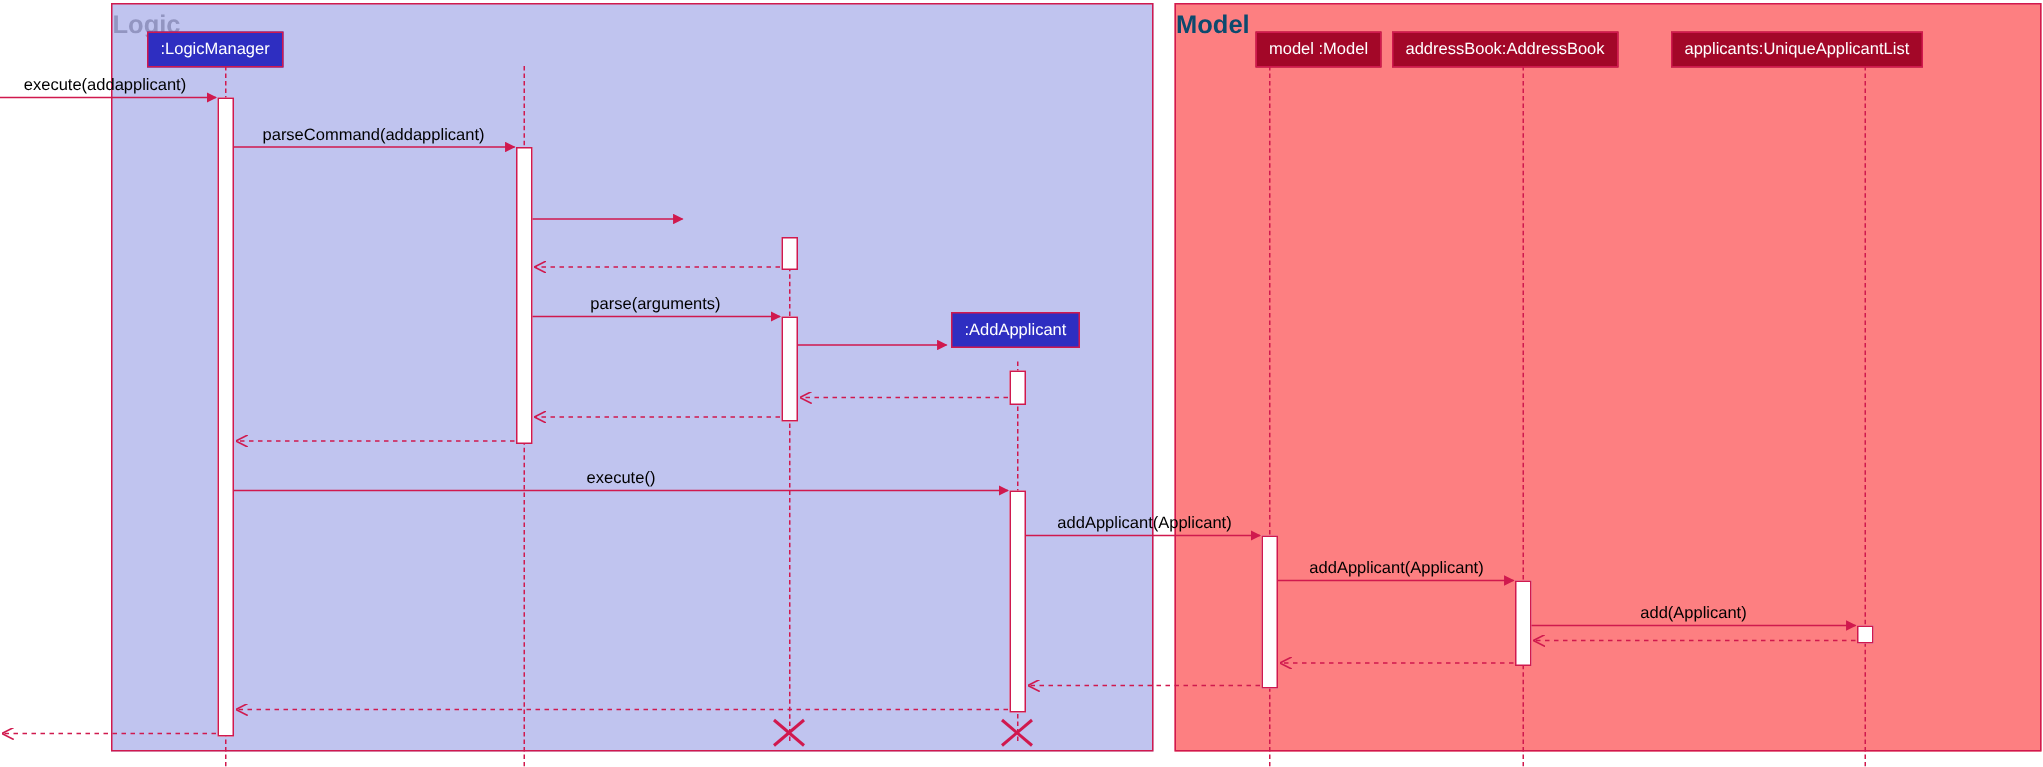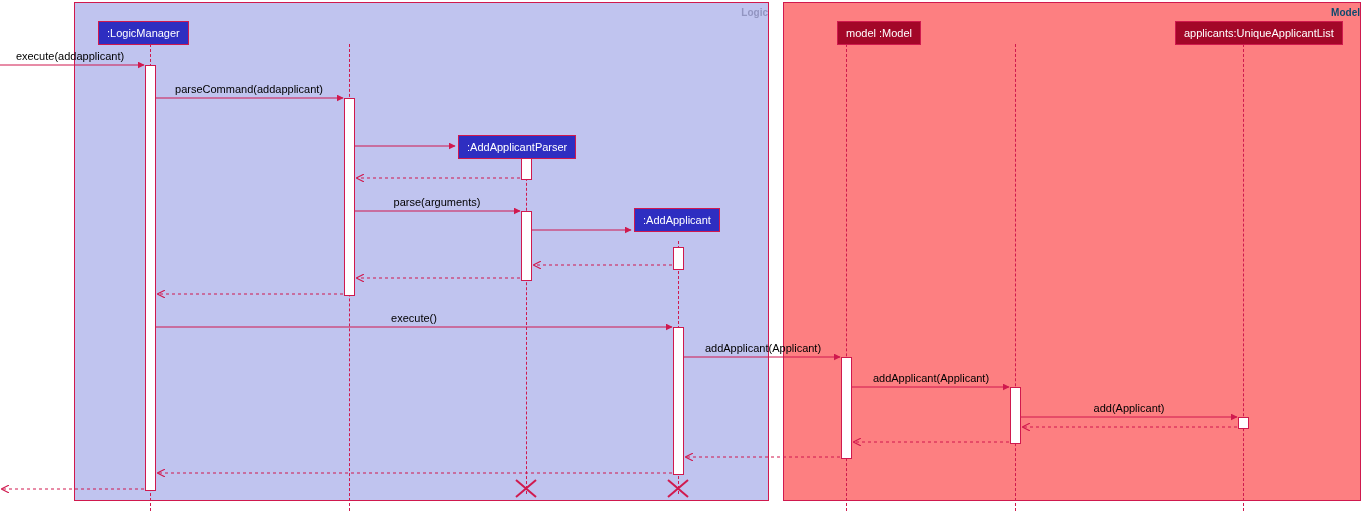--- a/index.html
+++ b/index.html
@@ -1,19 +1,19 @@
 <!DOCTYPE html>
 <html><head>
 <meta charset="utf-8">
 <style>
 html,body{margin:0;padding:0;font-family:sans-serif;font-size:11px;color:#000;background:#fff}
 .wrap{position:relative;width:1362px;height:511px}
 .box-logic{position:absolute;left:74px;top:2px;width:693px;height:497px;background:#c0c4ef;border:1px solid #d0194e}
 .box-model{position:absolute;left:783px;top:2px;width:576px;height:497px;background:#fd7f81;border:1px solid #d0194e}
-.box-title{position:absolute;top:4px;width:100%;text-align:right;font-weight:bold;font-size:10px}
+.box-title{position:absolute;top:4px;width:100%;text-align:left;font-weight:bold;font-size:17px}
 .box-logic .box-title{color:#9295c1}
 .box-model .box-title{color:#0c4a6e}
 .head{position:absolute;padding:5px 8px;border:1px solid #d0194e;text-align:center;white-space:nowrap}
 .logic-head{background:#2e2ec1;color:#fff}
 .model-head{background:#a30728;color:#fff}
 .lifeline{position:absolute;border-left:1px dashed #d0194e;width:0}
 .activation{position:absolute;width:9px;background:#fff;border:1px solid #d0194e}
 svg.diagram{position:absolute;left:0;top:0;width:1362px;height:511px;pointer-events:none}
 .msg-label{font-size:11px;text-anchor:middle}
 </style>
@@ -23,24 +23,24 @@
 <div class="wrap">
 
   <div class="box-logic">
     <div class="box-title">Logic</div>
   </div>
   <div class="box-model">
     <div class="box-title">Model</div>
   </div>
 
   <div class="head logic-head" style="left:98px;top:21px">:LogicManager</div>
-  <div class="head logic-head" style="left:458px;top:135px">:AddApplicantParser</div>
   <div class="head logic-head" style="left:634px;top:208px">:AddApplicant</div>
   <div class="head model-head" style="left:837px;top:21px">model :Model</div>
-  <div class="head model-head" style="left:1175px;top:21px">applicants:UniqueApplicantList</div>
+  <div class="head model-head" style="left:928px;top:21px">addressBook:AddressBook</div>
+  <div class="head model-head" style="left:1114px;top:21px">applicants:UniqueApplicantList</div>
 
   <div class="lifeline" style="left:150px;top:44px;height:467px"></div>
   <div class="lifeline" style="left:349px;top:44px;height:467px"></div>
   <div class="lifeline" style="left:526px;top:158px;height:336px"></div>
   <div class="lifeline" style="left:678px;top:241px;height:253px"></div>
   <div class="lifeline" style="left:846px;top:44px;height:467px"></div>
   <div class="lifeline" style="left:1015px;top:44px;height:467px"></div>
   <div class="lifeline" style="left:1243px;top:44px;height:467px"></div>
 
   <div class="activation" style="left:145px;top:65px;height:424px"></div>

